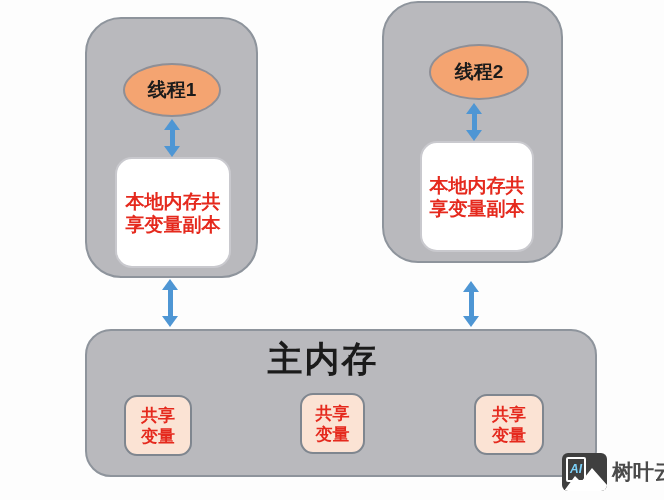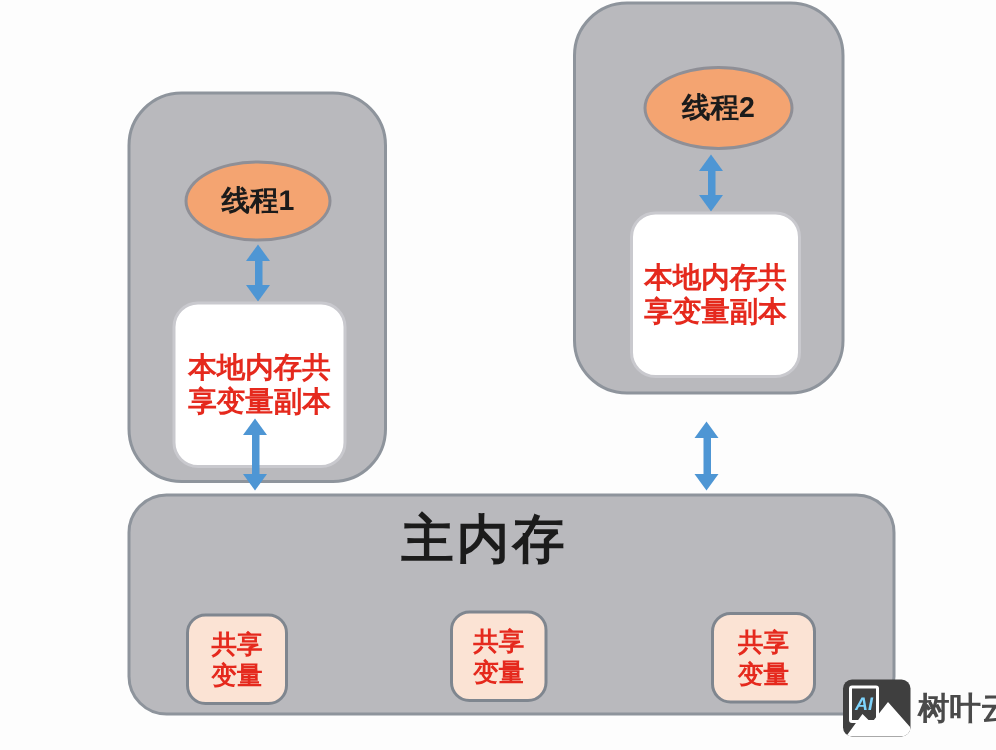--- a/index.html
+++ b/index.html
@@ -26,21 +26,21 @@
     overflow: hidden;
   }
   .canvas { position: relative; width: 664px; height: 500px; }
 
   .thread-container {
     position: absolute;
     background: var(--container-gray);
     border: 2px solid var(--container-border);
     border-radius: 36px;
   }
-  .tc-left  { left: 85px;  top: 17px; width: 173px; height: 261px; margin-top: 44px; }
+  .tc-left  { left: 85px;  top: 17px; width: 173px; height: 261px; }
   .tc-right { left: 382px; top: 1px; width: 181px; height: 262px; }
 
   .thread-ellipse {
     position: absolute;
     background: var(--thread-fill);
     border: 2px solid var(--thread-border);
     border-radius: 50%;
     display: flex; align-items: center; justify-content: center;
     font-size: 19px; font-weight: bold; color: var(--text-black);
   }
@@ -95,21 +95,21 @@
     font-size: 35px; font-weight: bold; color: var(--text-black);
     letter-spacing: 2px;
   }
   .shared-box {
     position: absolute;
     background: var(--shared-box-bg);
     border: 2px solid var(--shared-box-border);
     border-radius: 13px;
     display: flex; flex-direction: column; align-items: center; justify-content: center;
     font-size: 17px; font-weight: bold; color: var(--text-red);
-    line-height: 21px; text-align: center; margin-top: 14px;
+    line-height: 21px; text-align: center;
   }
   .sb-1 { left: 37px;  top: 64px; width: 68px; height: 61px; }
   .sb-2 { left: 213px; top: 62px; width: 65px; height: 61px; }
   .sb-3 { left: 387px; top: 63px; width: 70px; height: 61px; }
 
   .watermark { position: absolute; left: 562px; top: 453px; display: flex; align-items: center; }
   .wm-logo {
     position: relative;
     width: 45px; height: 38px;
     background: var(--watermark-bg);

